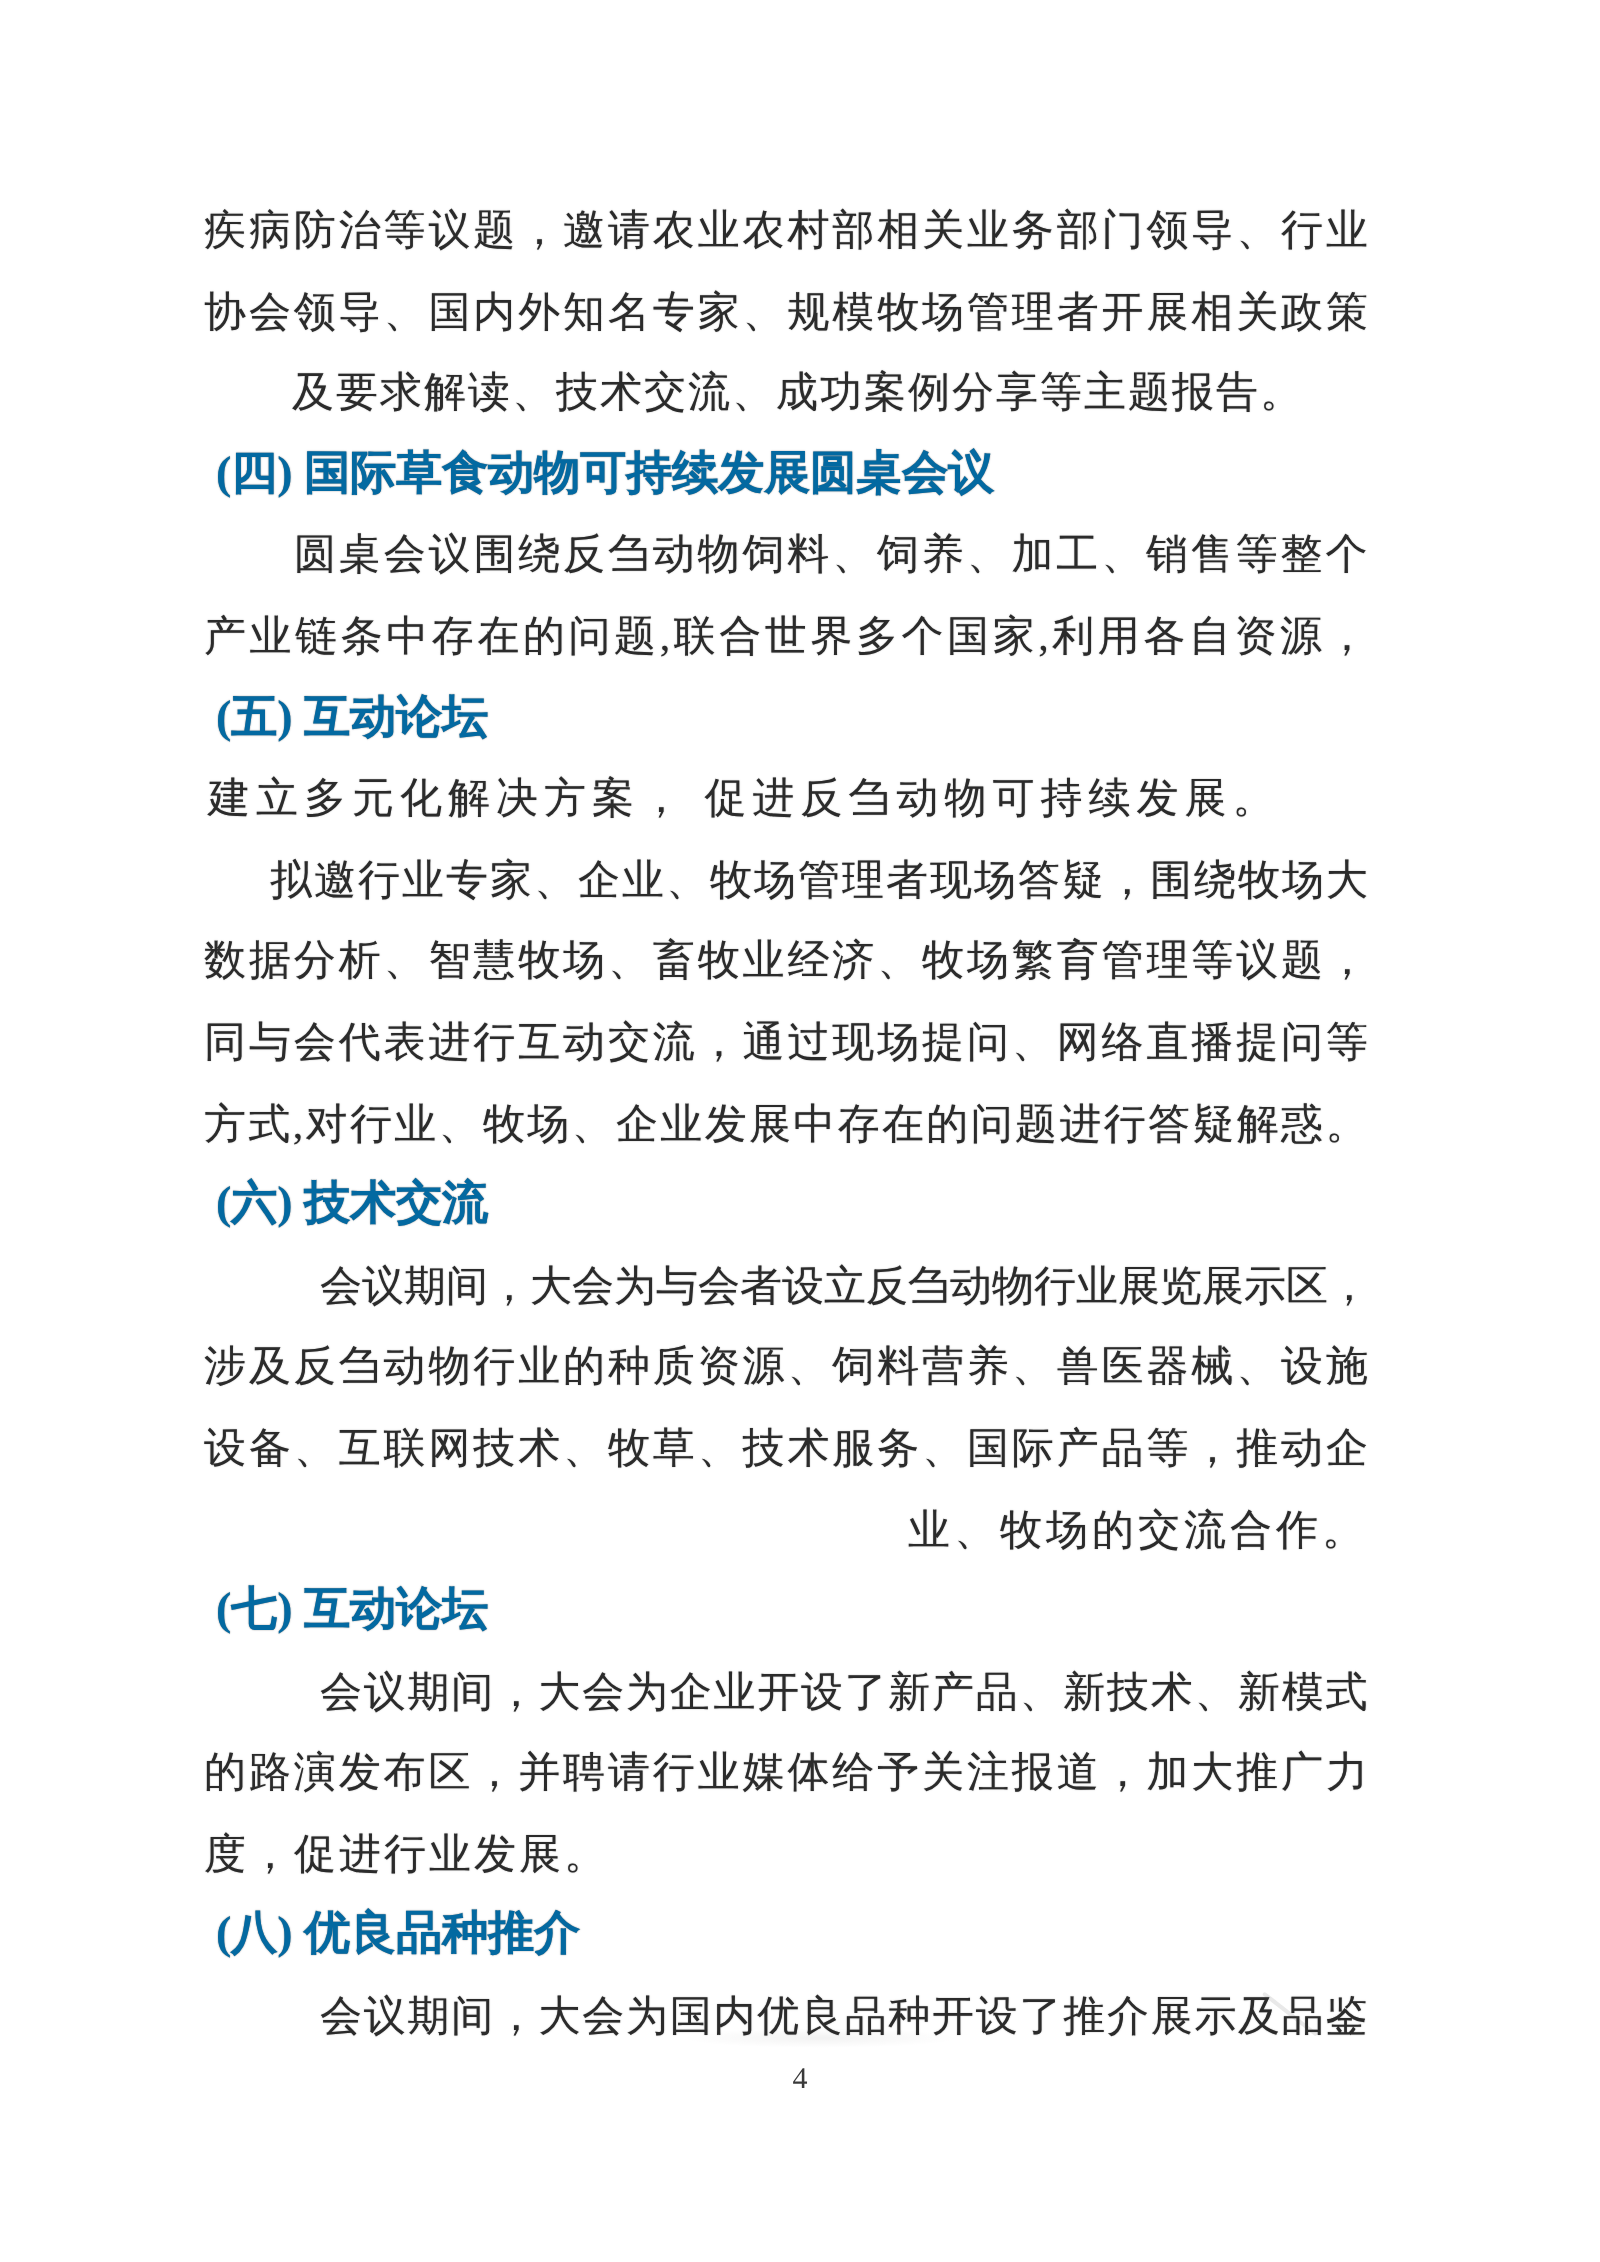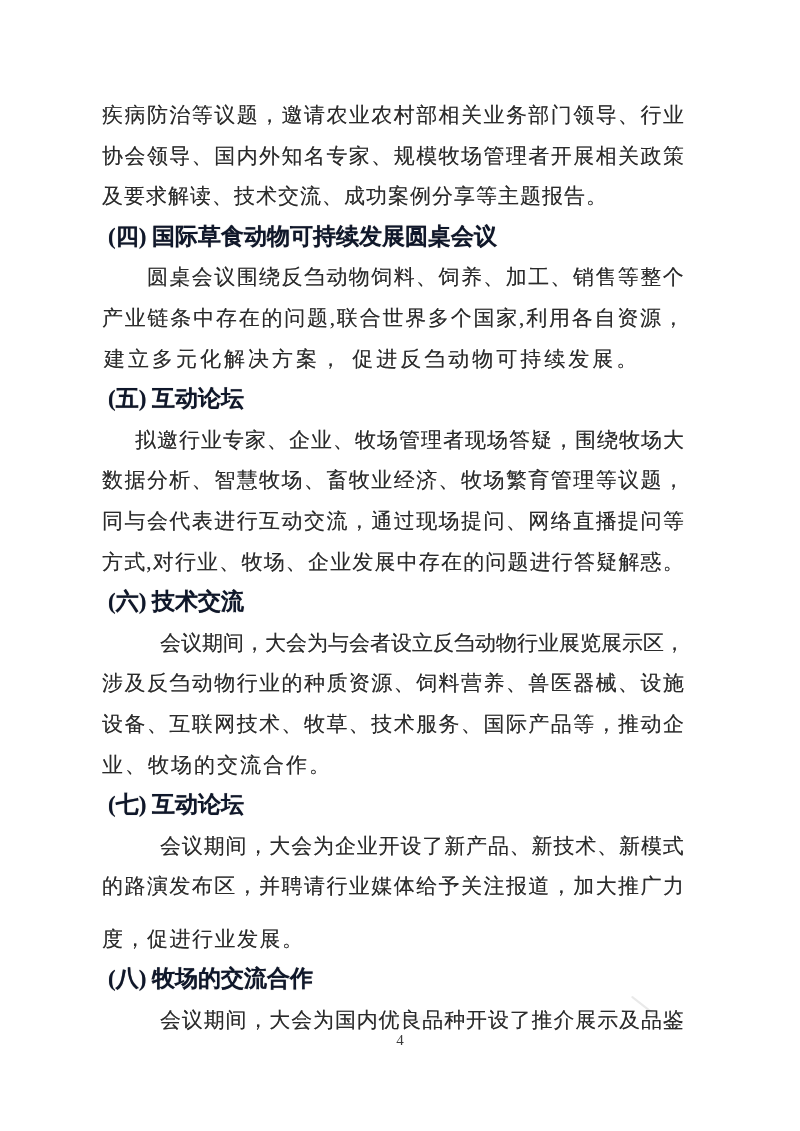--- a/index.html
+++ b/index.html
@@ -31,21 +31,21 @@
     text-shadow: 0 0 0.6px rgba(45,45,45,0.55);
   }
   .line.justify {
     display: flex;
     justify-content: space-between;
     align-items: center;
   }
   .line.heading {
     font-weight: bold;
     font-size: 23px;
-    color: #0f172a;
+    color: #0369a1;
     padding-left: 6px;
     text-shadow: 0 0 0.7px rgba(20,20,20,0.6);
   }
   .page-number {
     position: absolute;
     top: 1030px;
     left: 0;
     width: 100%;
     height: 20px;
     line-height: 20px;
@@ -126,21 +126,21 @@
         <span>管</span>
         <span>理</span>
         <span>者</span>
         <span>开</span>
         <span>展</span>
         <span>相</span>
         <span>关</span>
         <span>政</span>
         <span>策</span>
       </div>
-      <div class="line" style="letter-spacing: 1px;">及要求解读、技术交流、成功案例分享等主题报告。</div>
+      <div class="line" style="letter-spacing: 1px; margin-left: 44px;">及要求解读、技术交流、成功案例分享等主题报告。</div>
       <div class="line heading">(四) 国际草食动物可持续发展圆桌会议</div>
       <div class="line justify" style="margin-left: 45px;">
         <span>圆</span>
         <span>桌</span>
         <span>会</span>
         <span>议</span>
         <span>围</span>
         <span>绕</span>
         <span>反</span>
         <span>刍</span>
@@ -183,22 +183,22 @@
         <span>家</span>
         <span>,</span>
         <span>利</span>
         <span>用</span>
         <span>各</span>
         <span>自</span>
         <span>资</span>
         <span>源</span>
         <span>，</span>
       </div>
+      <div class="line heading">(五) 互动论坛</div>
       <div class="line" style="margin-left: 2px; letter-spacing: 3px;">建立多元化解决方案， 促进反刍动物可持续发展。</div>
-      <div class="line heading">(五) 互动论坛</div>
       <div class="line justify" style="margin-left: 33px;">
         <span>拟</span>
         <span>邀</span>
         <span>行</span>
         <span>业</span>
         <span>专</span>
         <span>家</span>
         <span>、</span>
         <span>企</span>
         <span>业</span>
@@ -381,21 +381,21 @@
         <span>国</span>
         <span>际</span>
         <span>产</span>
         <span>品</span>
         <span>等</span>
         <span>，</span>
         <span>推</span>
         <span>动</span>
         <span>企</span>
       </div>
-      <div class="line" style="letter-spacing: 2px;">业、牧场的交流合作。</div>
+      <div class="line" style="letter-spacing: 2px; text-align: right;">业、牧场的交流合作。</div>
       <div class="line heading">(七) 互动论坛</div>
       <div class="line justify" style="margin-left: 58px;">
         <span>会</span>
         <span>议</span>
         <span>期</span>
         <span>间</span>
         <span>，</span>
         <span>大</span>
         <span>会</span>
         <span>为</span>
@@ -437,22 +437,22 @@
         <span>注</span>
         <span>报</span>
         <span>道</span>
         <span>，</span>
         <span>加</span>
         <span>大</span>
         <span>推</span>
         <span>广</span>
         <span>力</span>
       </div>
-      <div class="line" style="letter-spacing: 1.5px; margin-top: 12px;">度，促进行业发展。</div>
-      <div class="line heading">(八) 牧场的交流合作</div>
+      <div class="line" style="letter-spacing: 1.5px;">度，促进行业发展。</div>
+      <div class="line heading">(八) 优良品种推介</div>
       <div class="line justify" style="margin-left: 58px;">
         <span>会</span>
         <span>议</span>
         <span>期</span>
         <span>间</span>
         <span>，</span>
         <span>大</span>
         <span>会</span>
         <span>为</span>
         <span>国</span>

